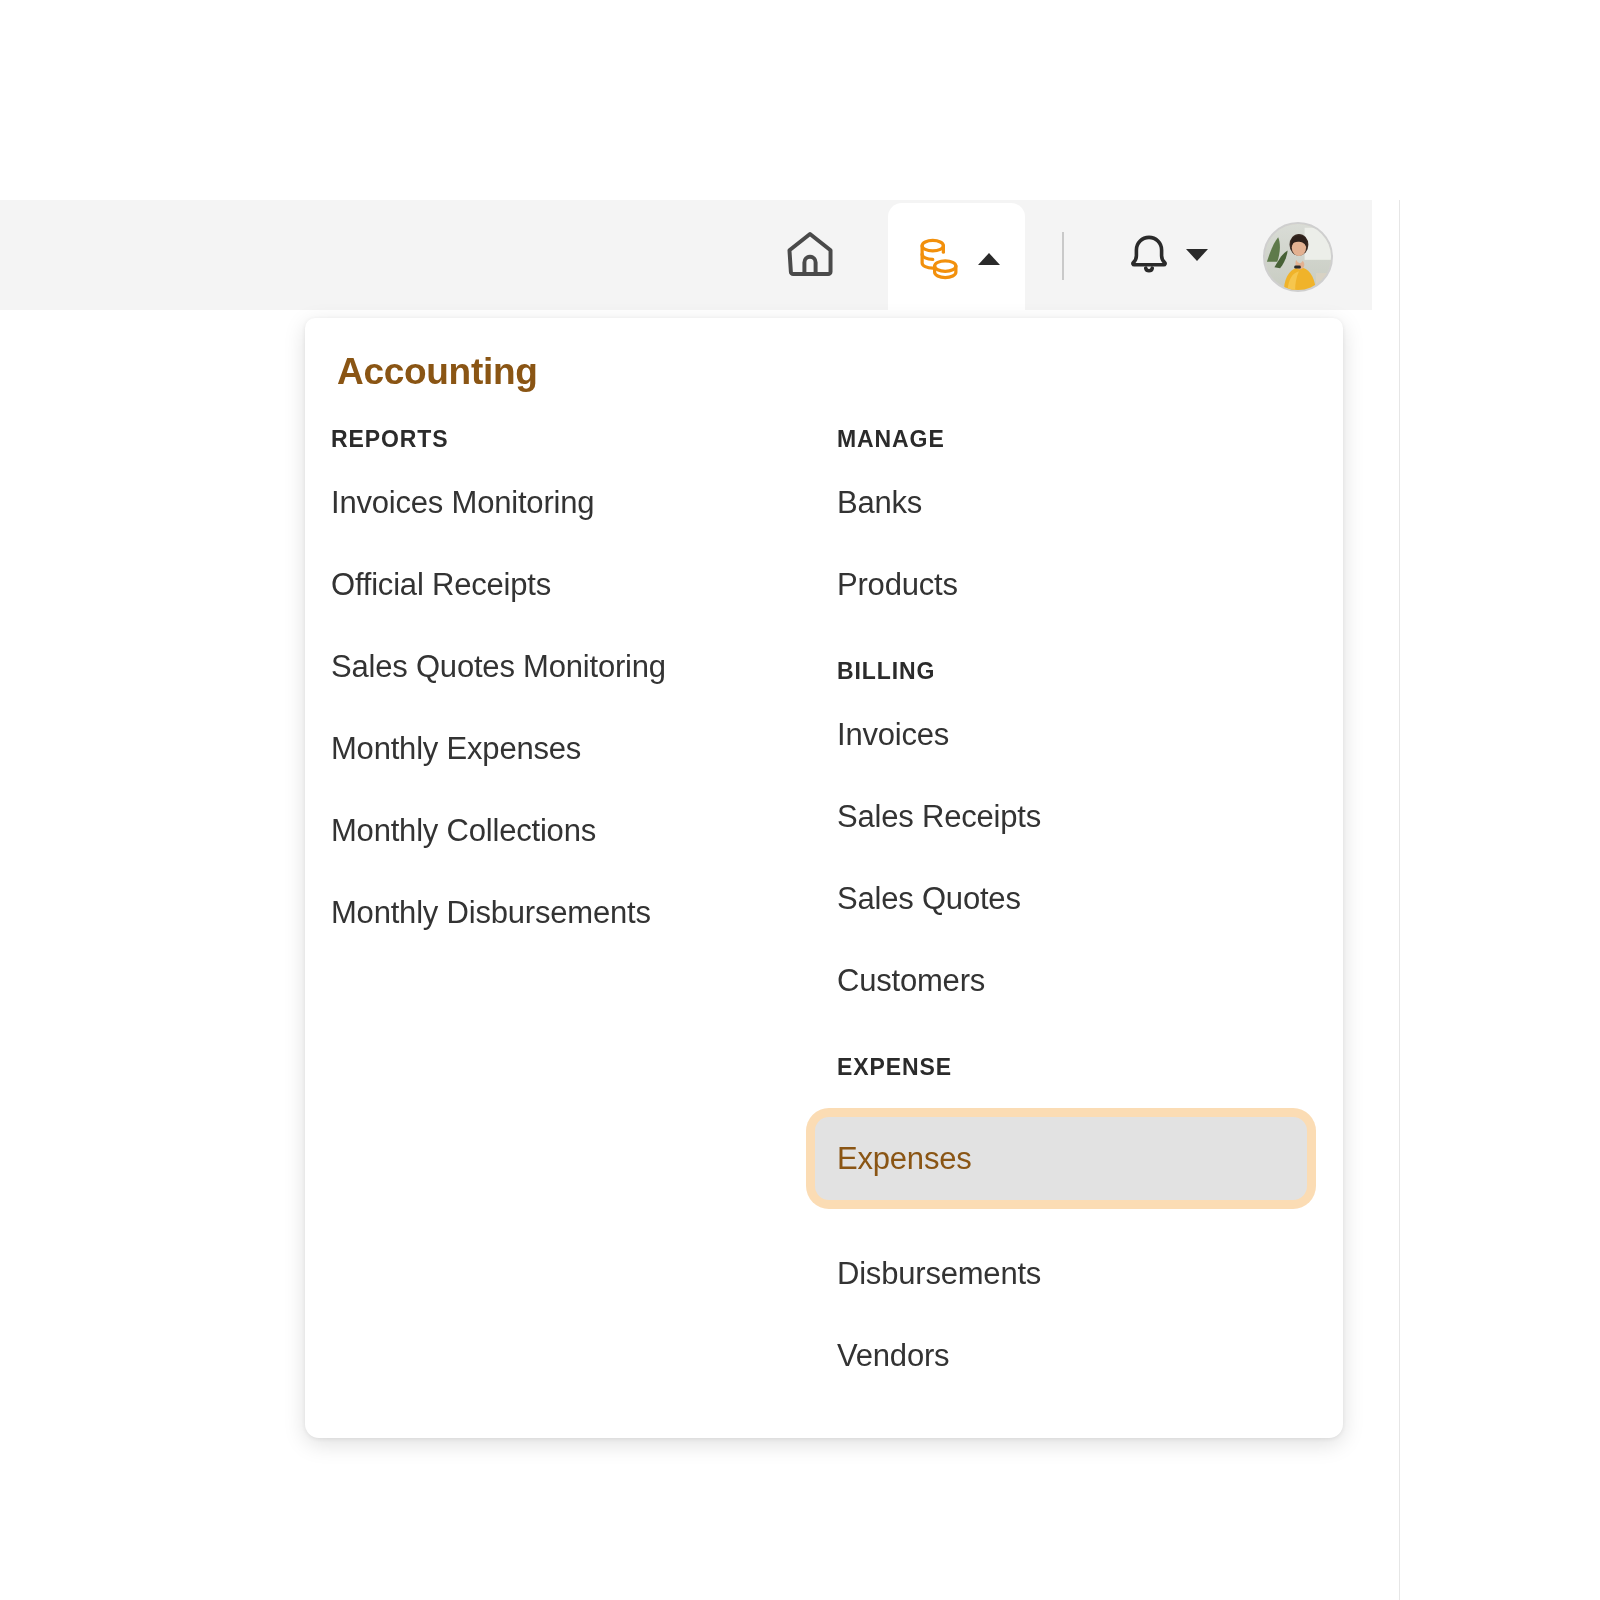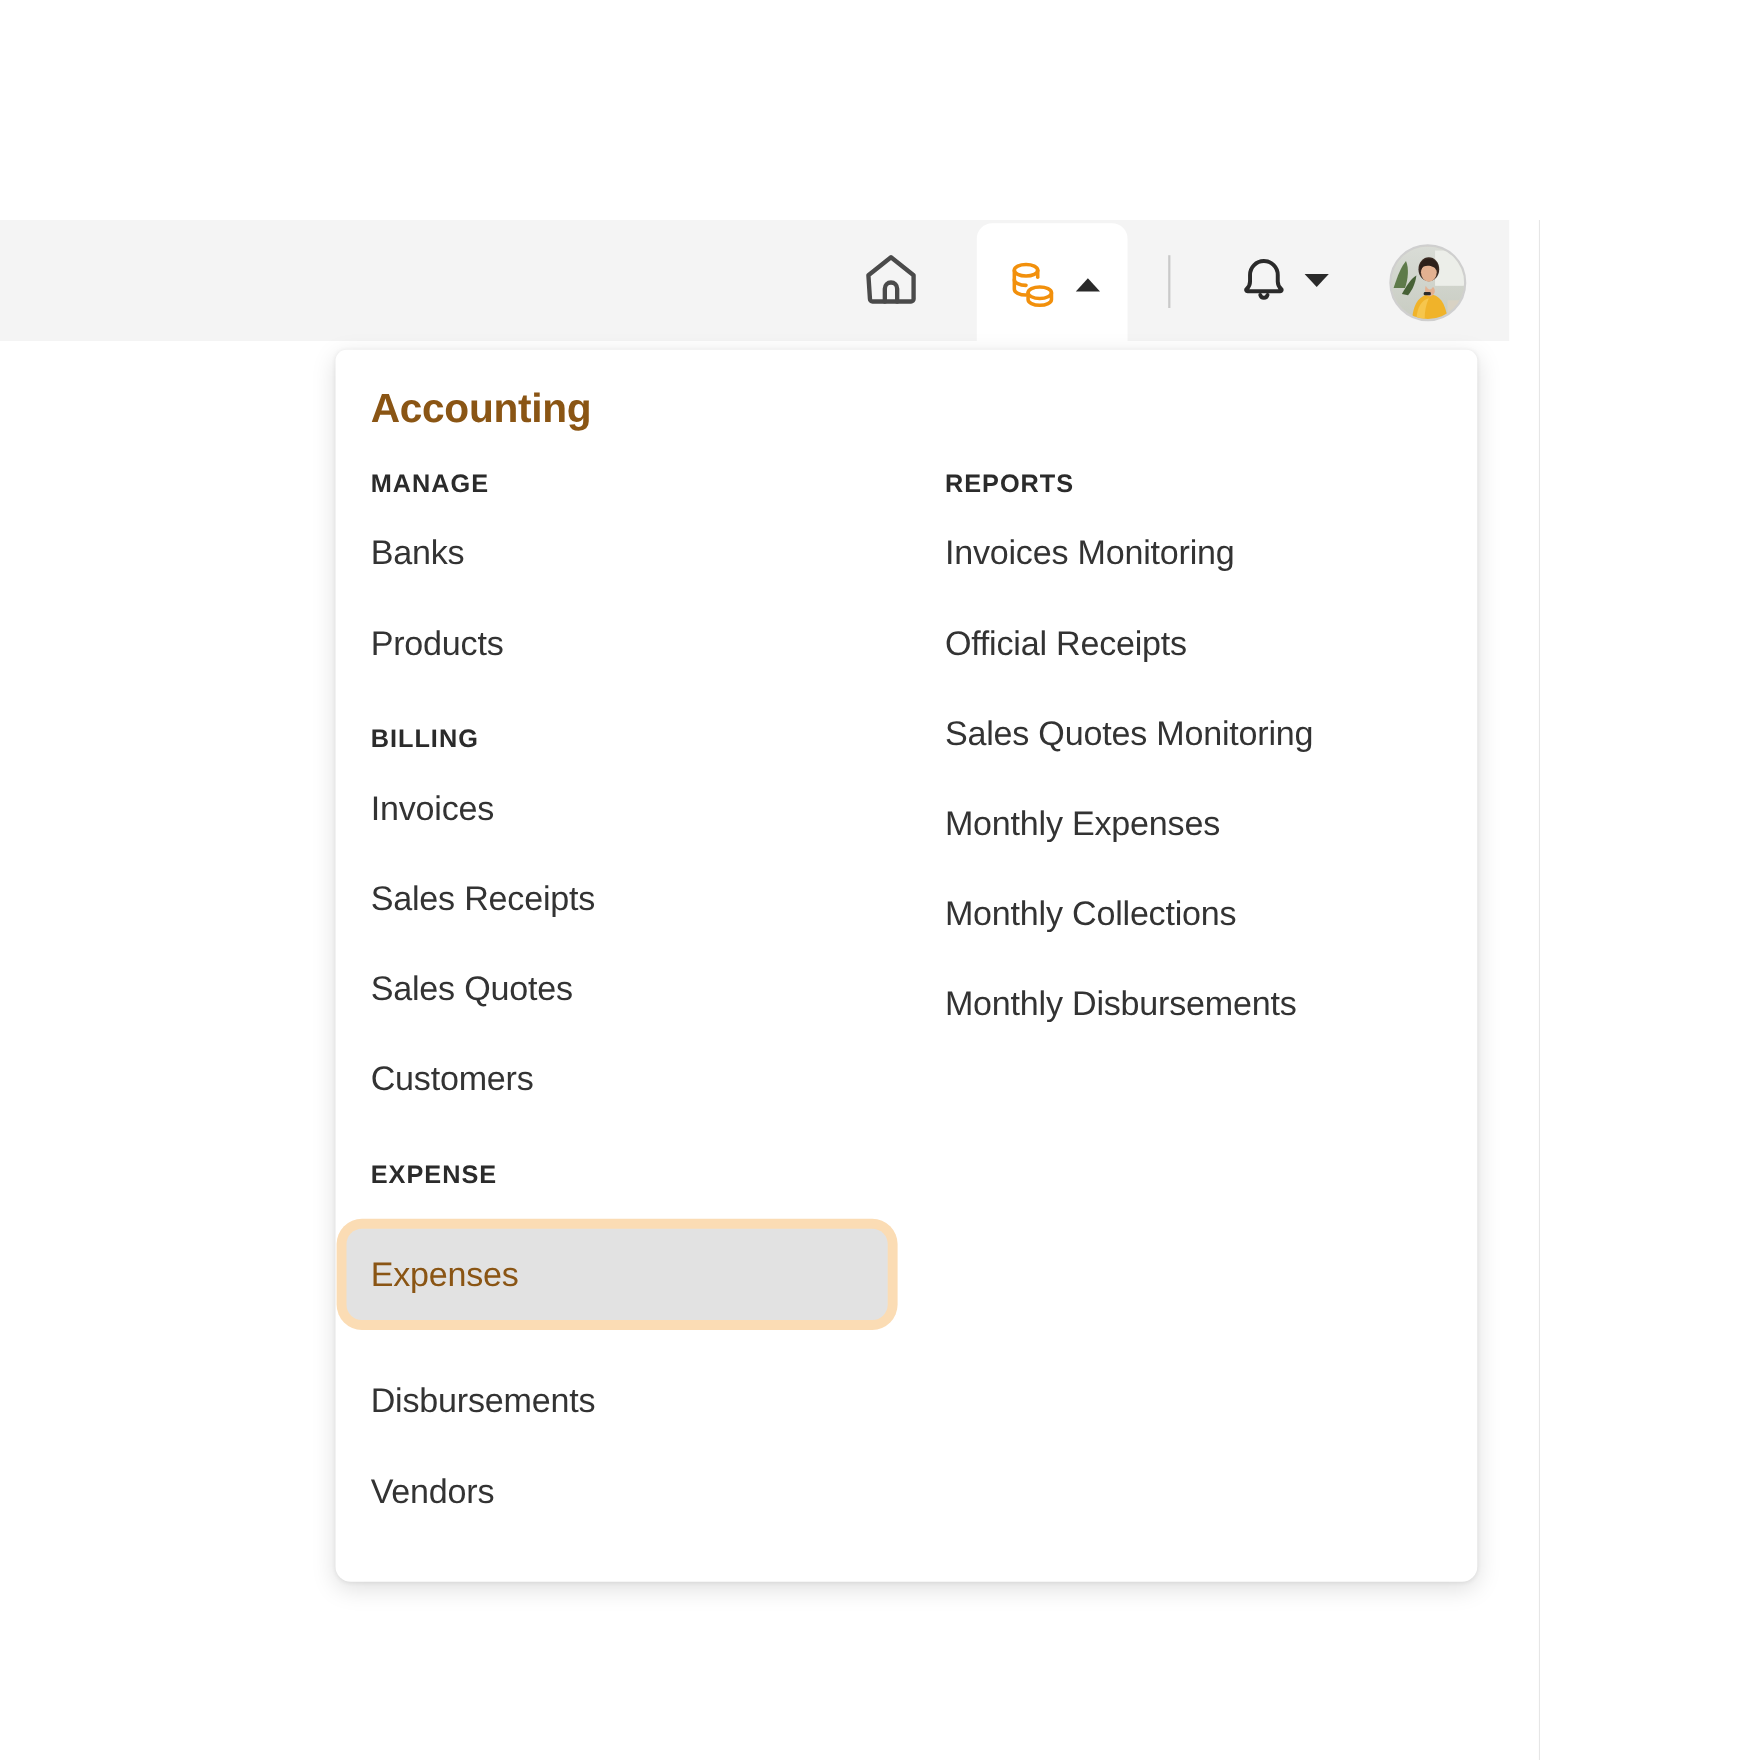--- a/index.html
+++ b/index.html
@@ -255,53 +255,53 @@
       <rect x="54" y="52" width="16" height="18" fill="#d8d2c4"></rect>
     </svg>
   </div>
 
   <div class="dropdown-panel">
 
     <div class="panel-title">Accounting</div>
 
     <div class="columns">
 
-      <div class="col col-left">
-
-        <div class="group">
-          <div class="group-label">MANAGE</div>
-          <div class="menu-item">Banks</div>
-          <div class="menu-item">Products</div>
-        </div>
-
-        <div class="group">
-          <div class="group-label">BILLING</div>
-          <div class="menu-item">Invoices</div>
-          <div class="menu-item">Sales Receipts</div>
-          <div class="menu-item">Sales Quotes</div>
-          <div class="menu-item">Customers</div>
-        </div>
-
-        <div class="group group-expense">
-          <div class="group-label">EXPENSE</div>
-          <div class="menu-item active">Expenses</div>
-          <div class="menu-item">Disbursements</div>
-          <div class="menu-item">Vendors</div>
-        </div>
-
-      </div>
-
       <div class="col col-right">
         <div class="group">
           <div class="group-label">REPORTS</div>
           <div class="menu-item">Invoices Monitoring</div>
           <div class="menu-item">Official Receipts</div>
           <div class="menu-item">Sales Quotes Monitoring</div>
           <div class="menu-item">Monthly Expenses</div>
           <div class="menu-item">Monthly Collections</div>
           <div class="menu-item">Monthly Disbursements</div>
         </div>
       </div>
 
+      <div class="col col-left">
+
+        <div class="group">
+          <div class="group-label">MANAGE</div>
+          <div class="menu-item">Banks</div>
+          <div class="menu-item">Products</div>
+        </div>
+
+        <div class="group">
+          <div class="group-label">BILLING</div>
+          <div class="menu-item">Invoices</div>
+          <div class="menu-item">Sales Receipts</div>
+          <div class="menu-item">Sales Quotes</div>
+          <div class="menu-item">Customers</div>
+        </div>
+
+        <div class="group group-expense">
+          <div class="group-label">EXPENSE</div>
+          <div class="menu-item active">Expenses</div>
+          <div class="menu-item">Disbursements</div>
+          <div class="menu-item">Vendors</div>
+        </div>
+
+      </div>
+
     </div>
   </div>
 
 </div>
 
 </body></html>

